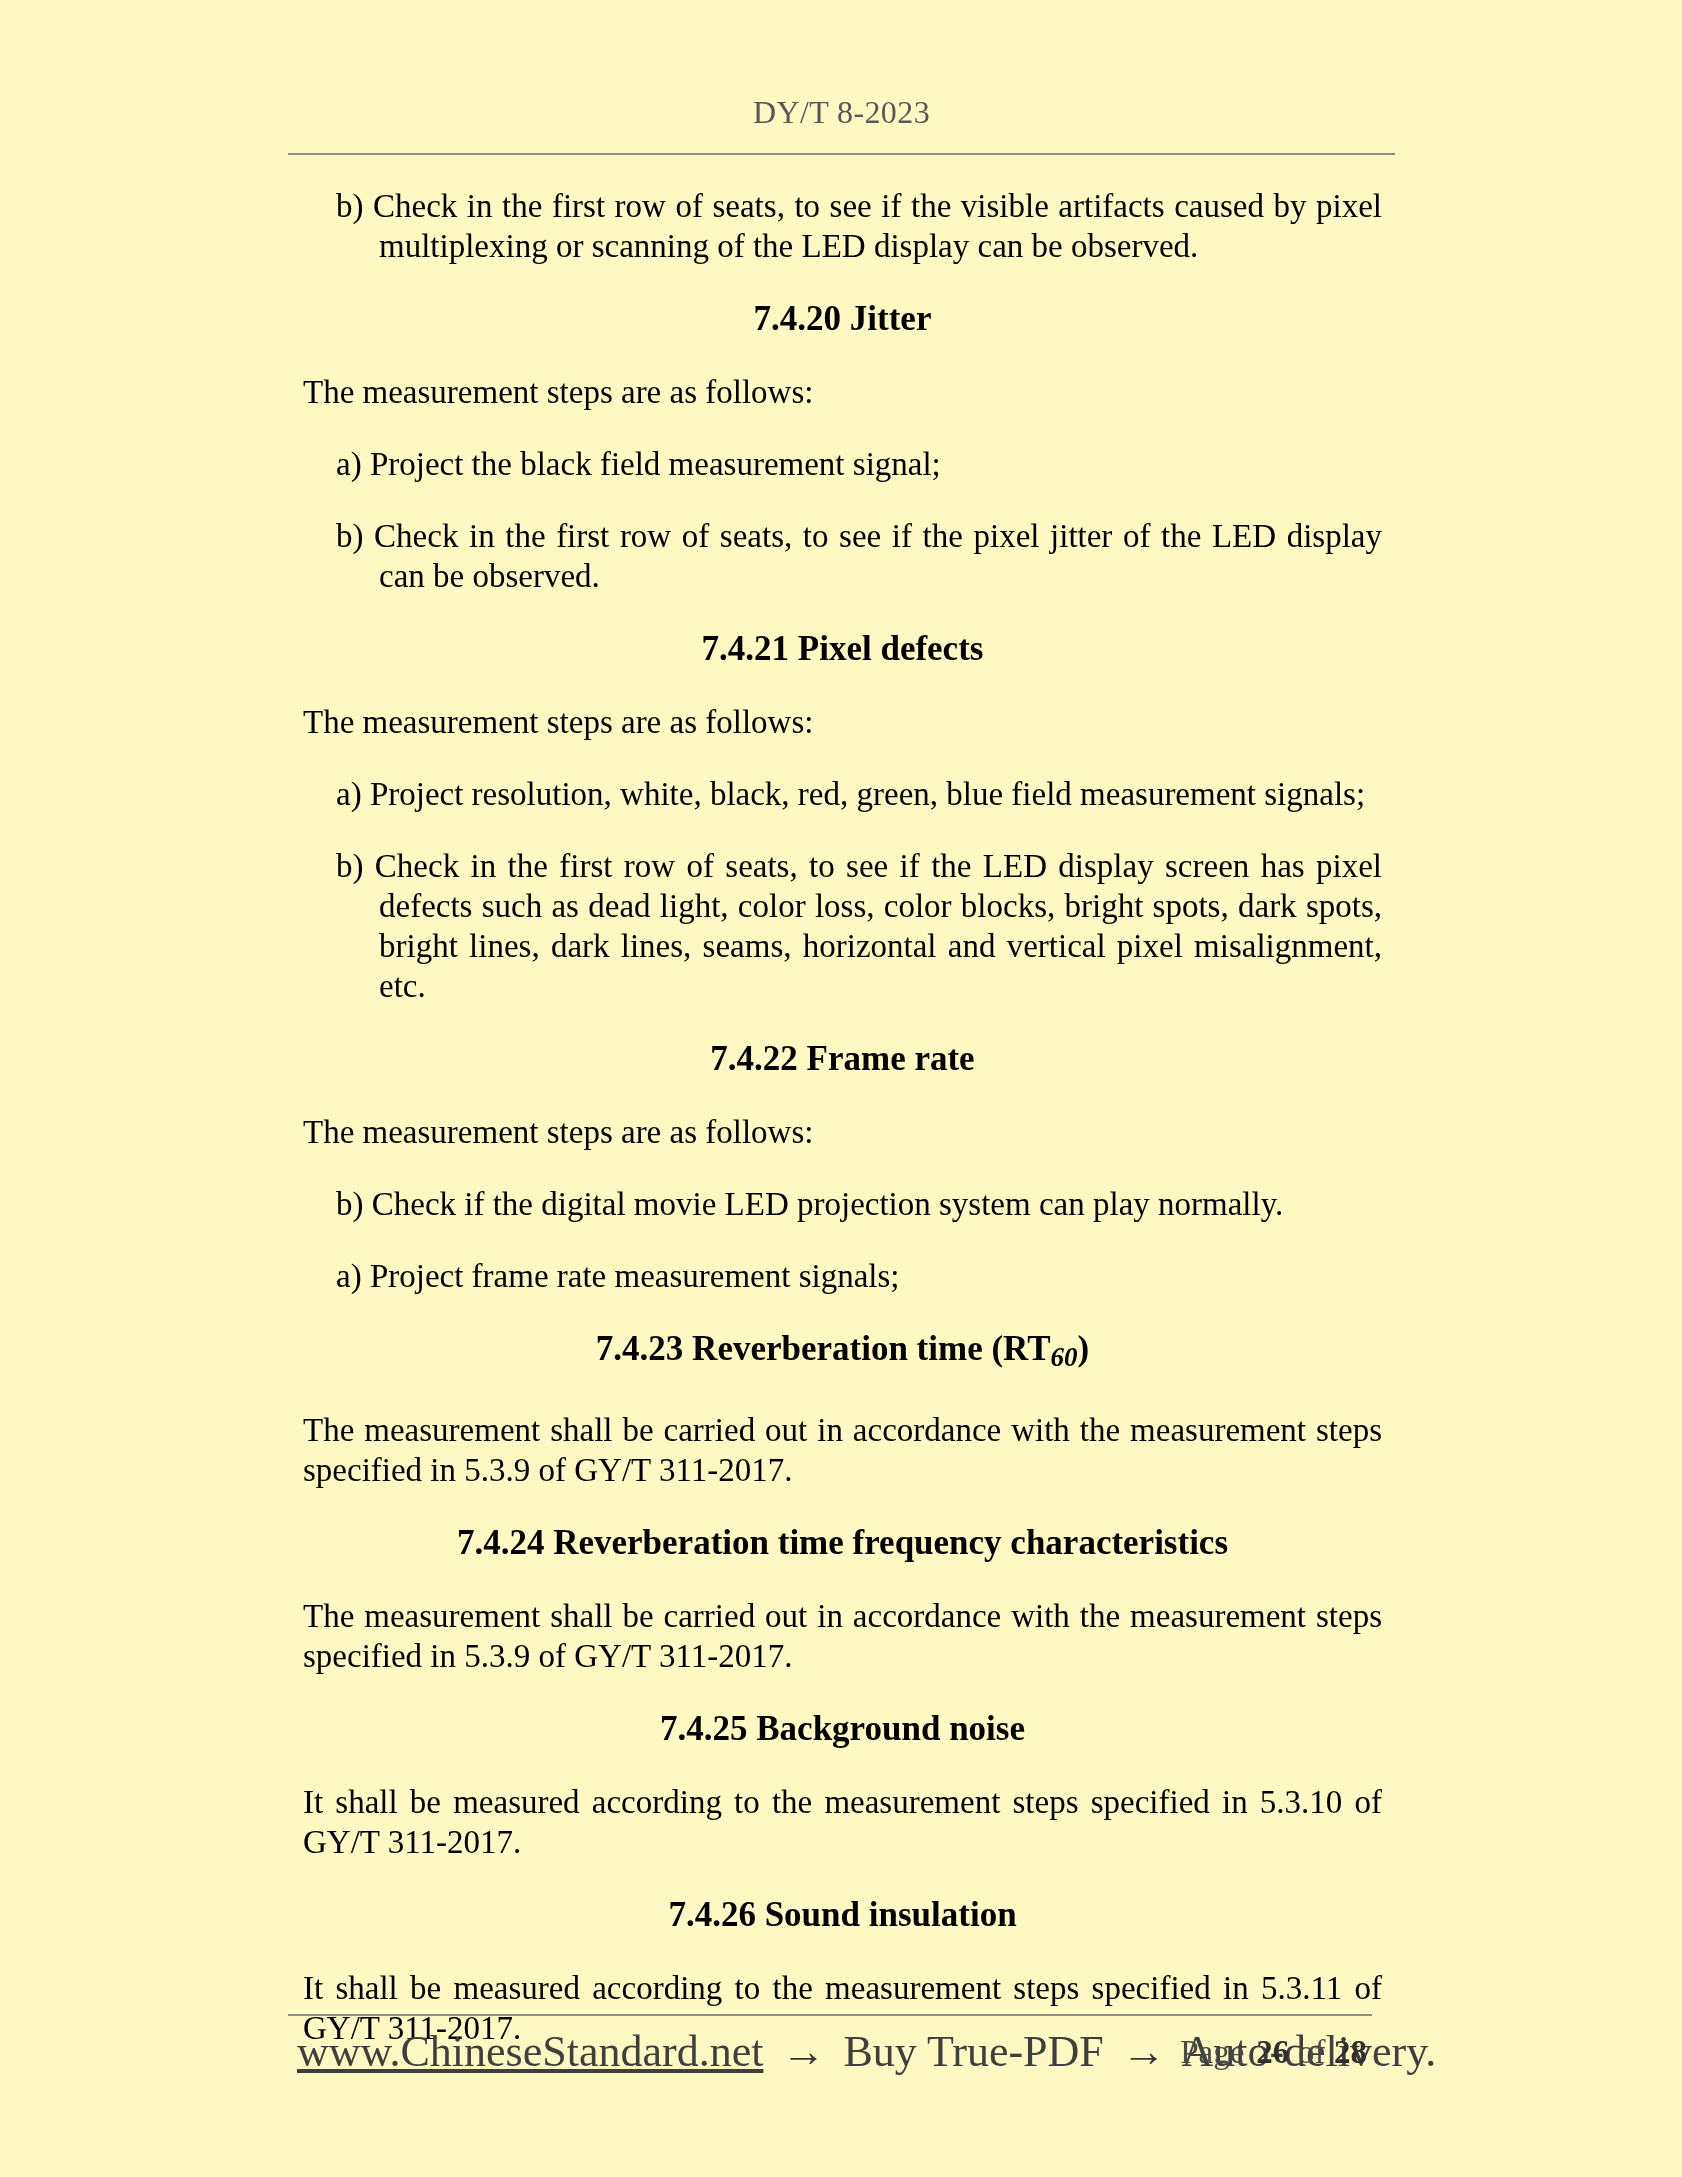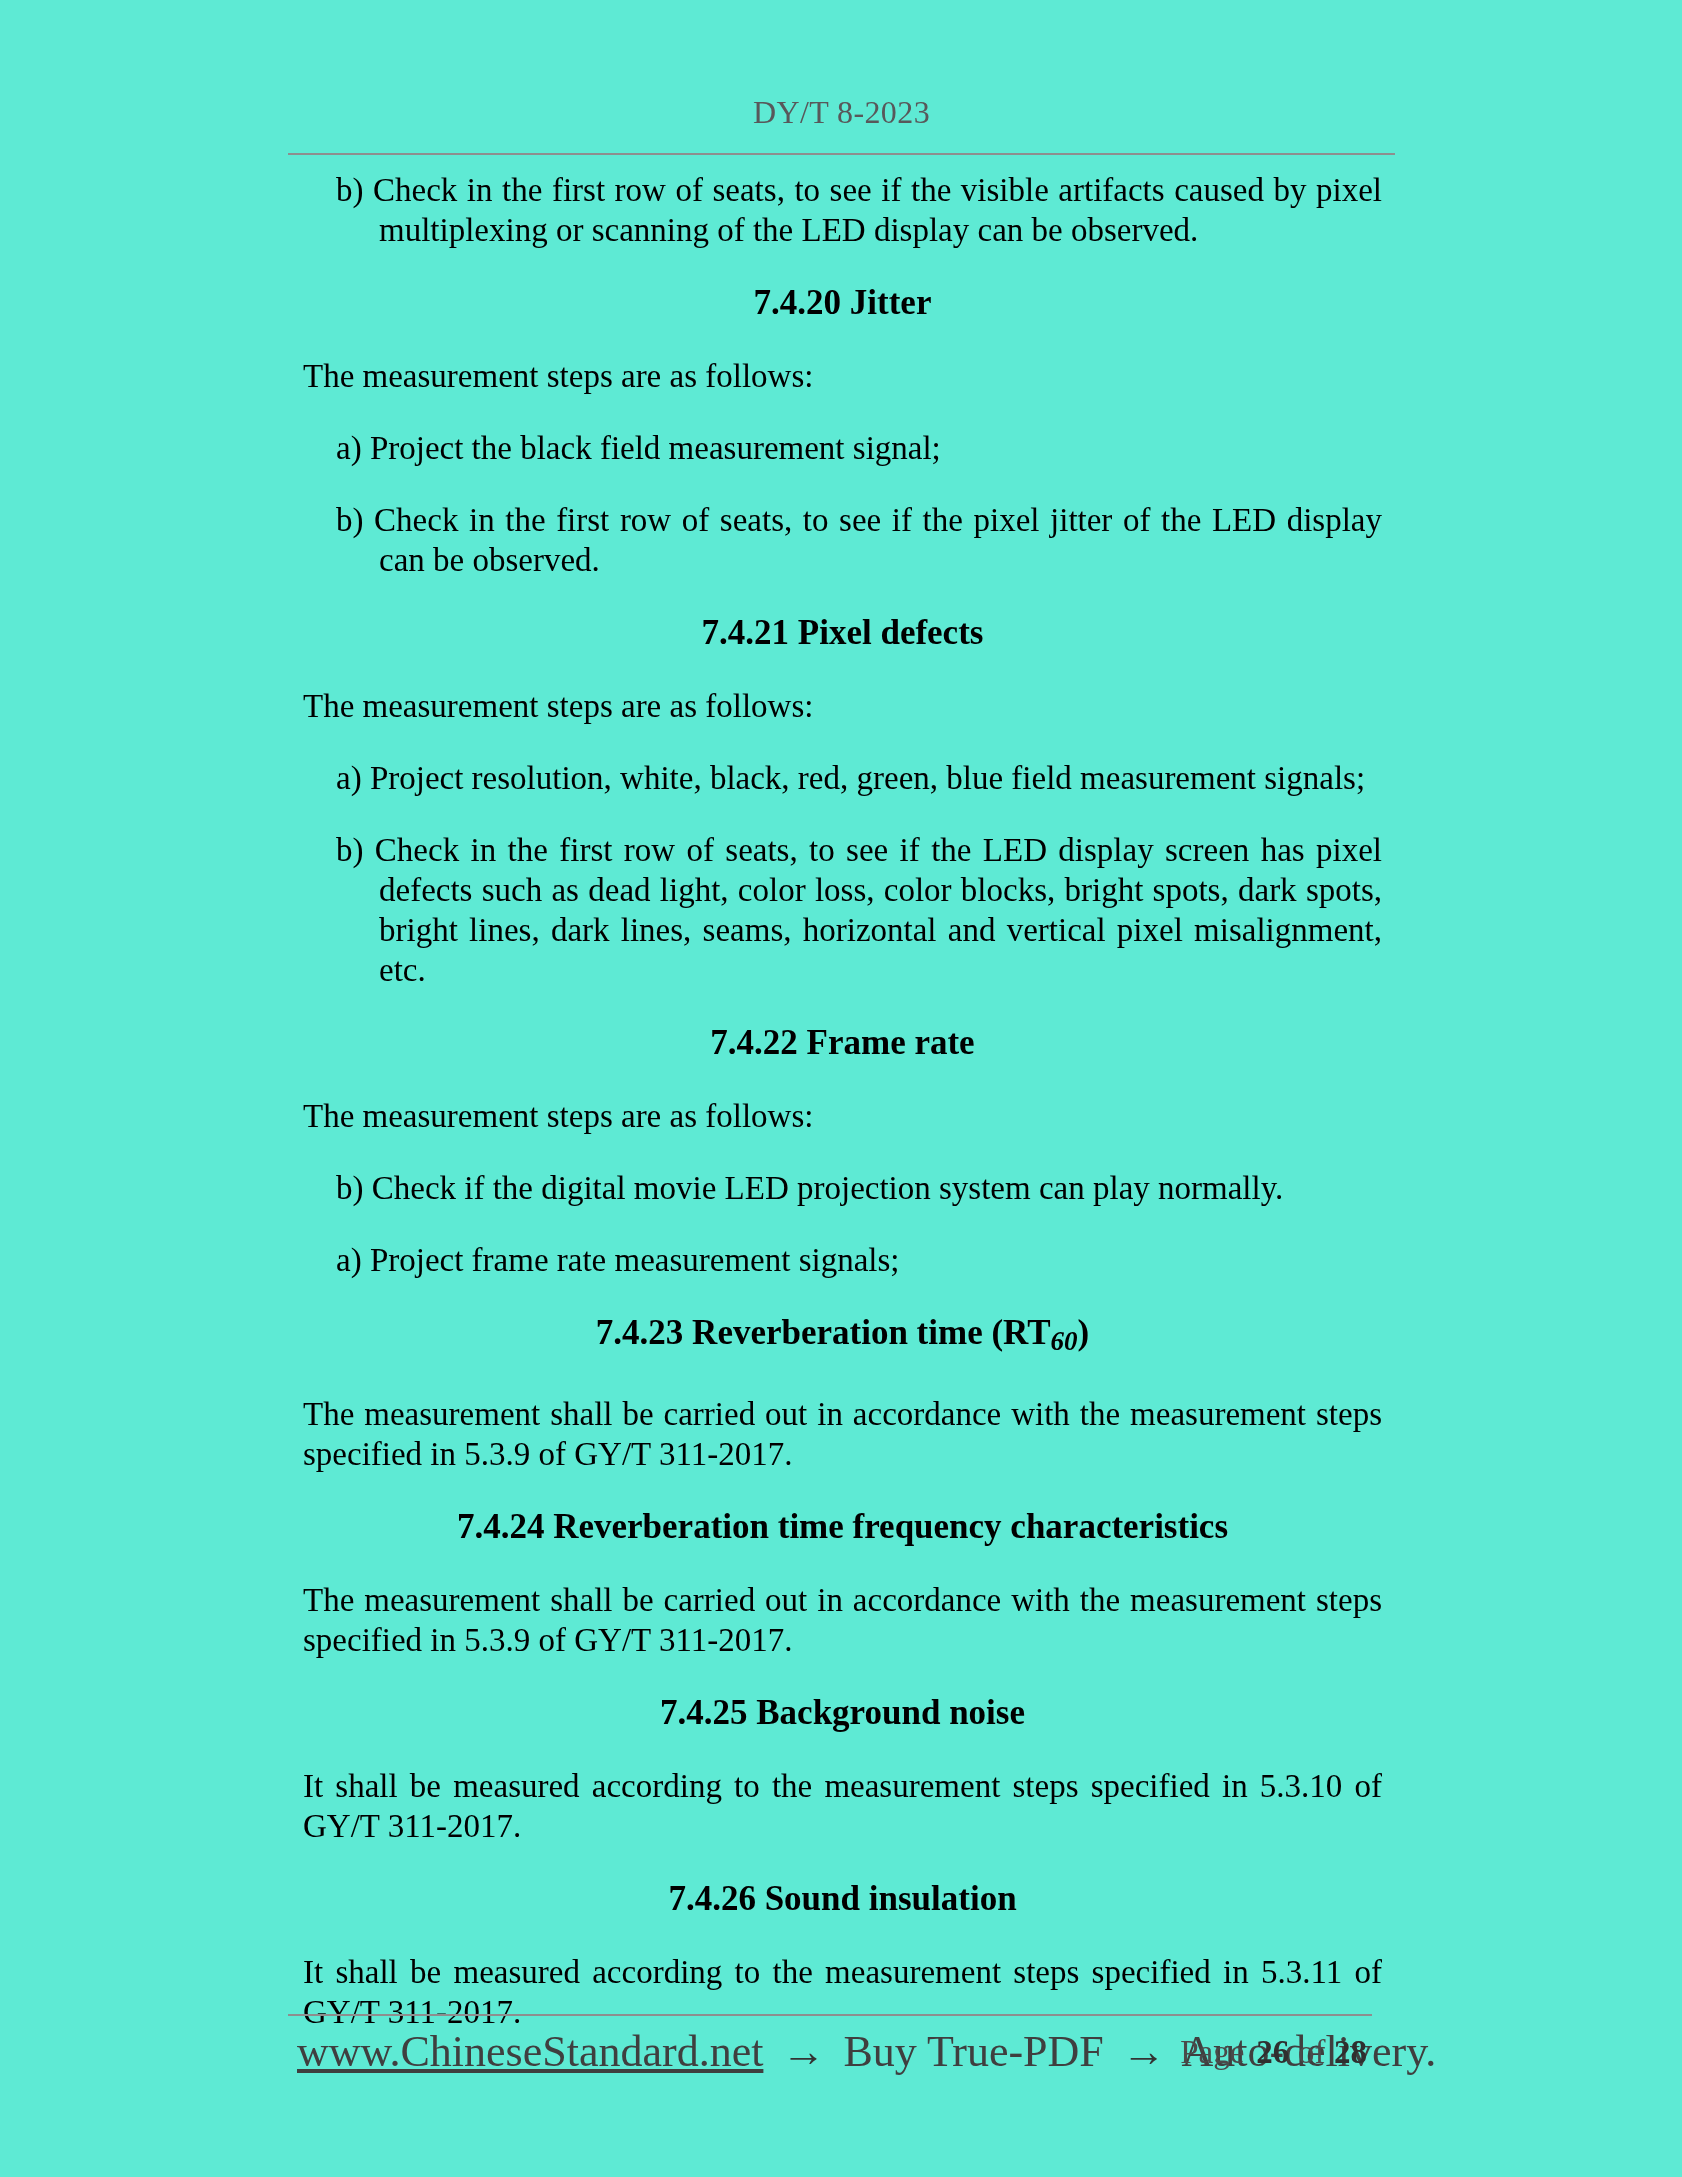--- a/index.html
+++ b/index.html
@@ -2,37 +2,37 @@
 <html style="font-size:14px"><head>
 <meta charset="utf-8">
 <style>
   html,body { margin:0; padding:0; background:#ffffff; }
   body {
     width:1683px; height:2177px;
     font-family:"Liberation Serif", "DejaVu Serif", serif;
   }
   .page {
     position:relative; width:1683px; height:2177px;
-    background:#5eead4; overflow:hidden;
+    background:#fef9c3; overflow:hidden;
   }
 
   
   .header-title {
     position:absolute; top:93px; left:0; width:100%;
     text-align:center; font-size:32px; line-height:38px;
     color:#58585a; letter-spacing:0.4px;
   }
   .header-rule {
     position:absolute; left:288px; top:153px; width:1107px; height:1.7px;
     background:#8e8e8e;
   }
 
   
   .content {
-    position:absolute; left:303px; top:170px; width:1079px;
+    position:absolute; left:303px; top:186px; width:1079px;
     font-size:33px; line-height:40px; color:#000000;
   }
   .content .p  { margin:0 0 32px 0; text-align:justify; }
   .content .li { margin:0 0 32px 0; padding-left:76px; text-indent:-43px; text-align:justify; }
   .content .h  { margin:0 0 32px 0; font-weight:bold; font-size:35px; line-height:42px; text-align:center; }
   .content .h .sub { font-size:27px; vertical-align:-6px;font-style:italic; }
 
   
   .footer-rule {
     position:absolute; left:288px; top:2014px; width:1084px; height:1.7px;

